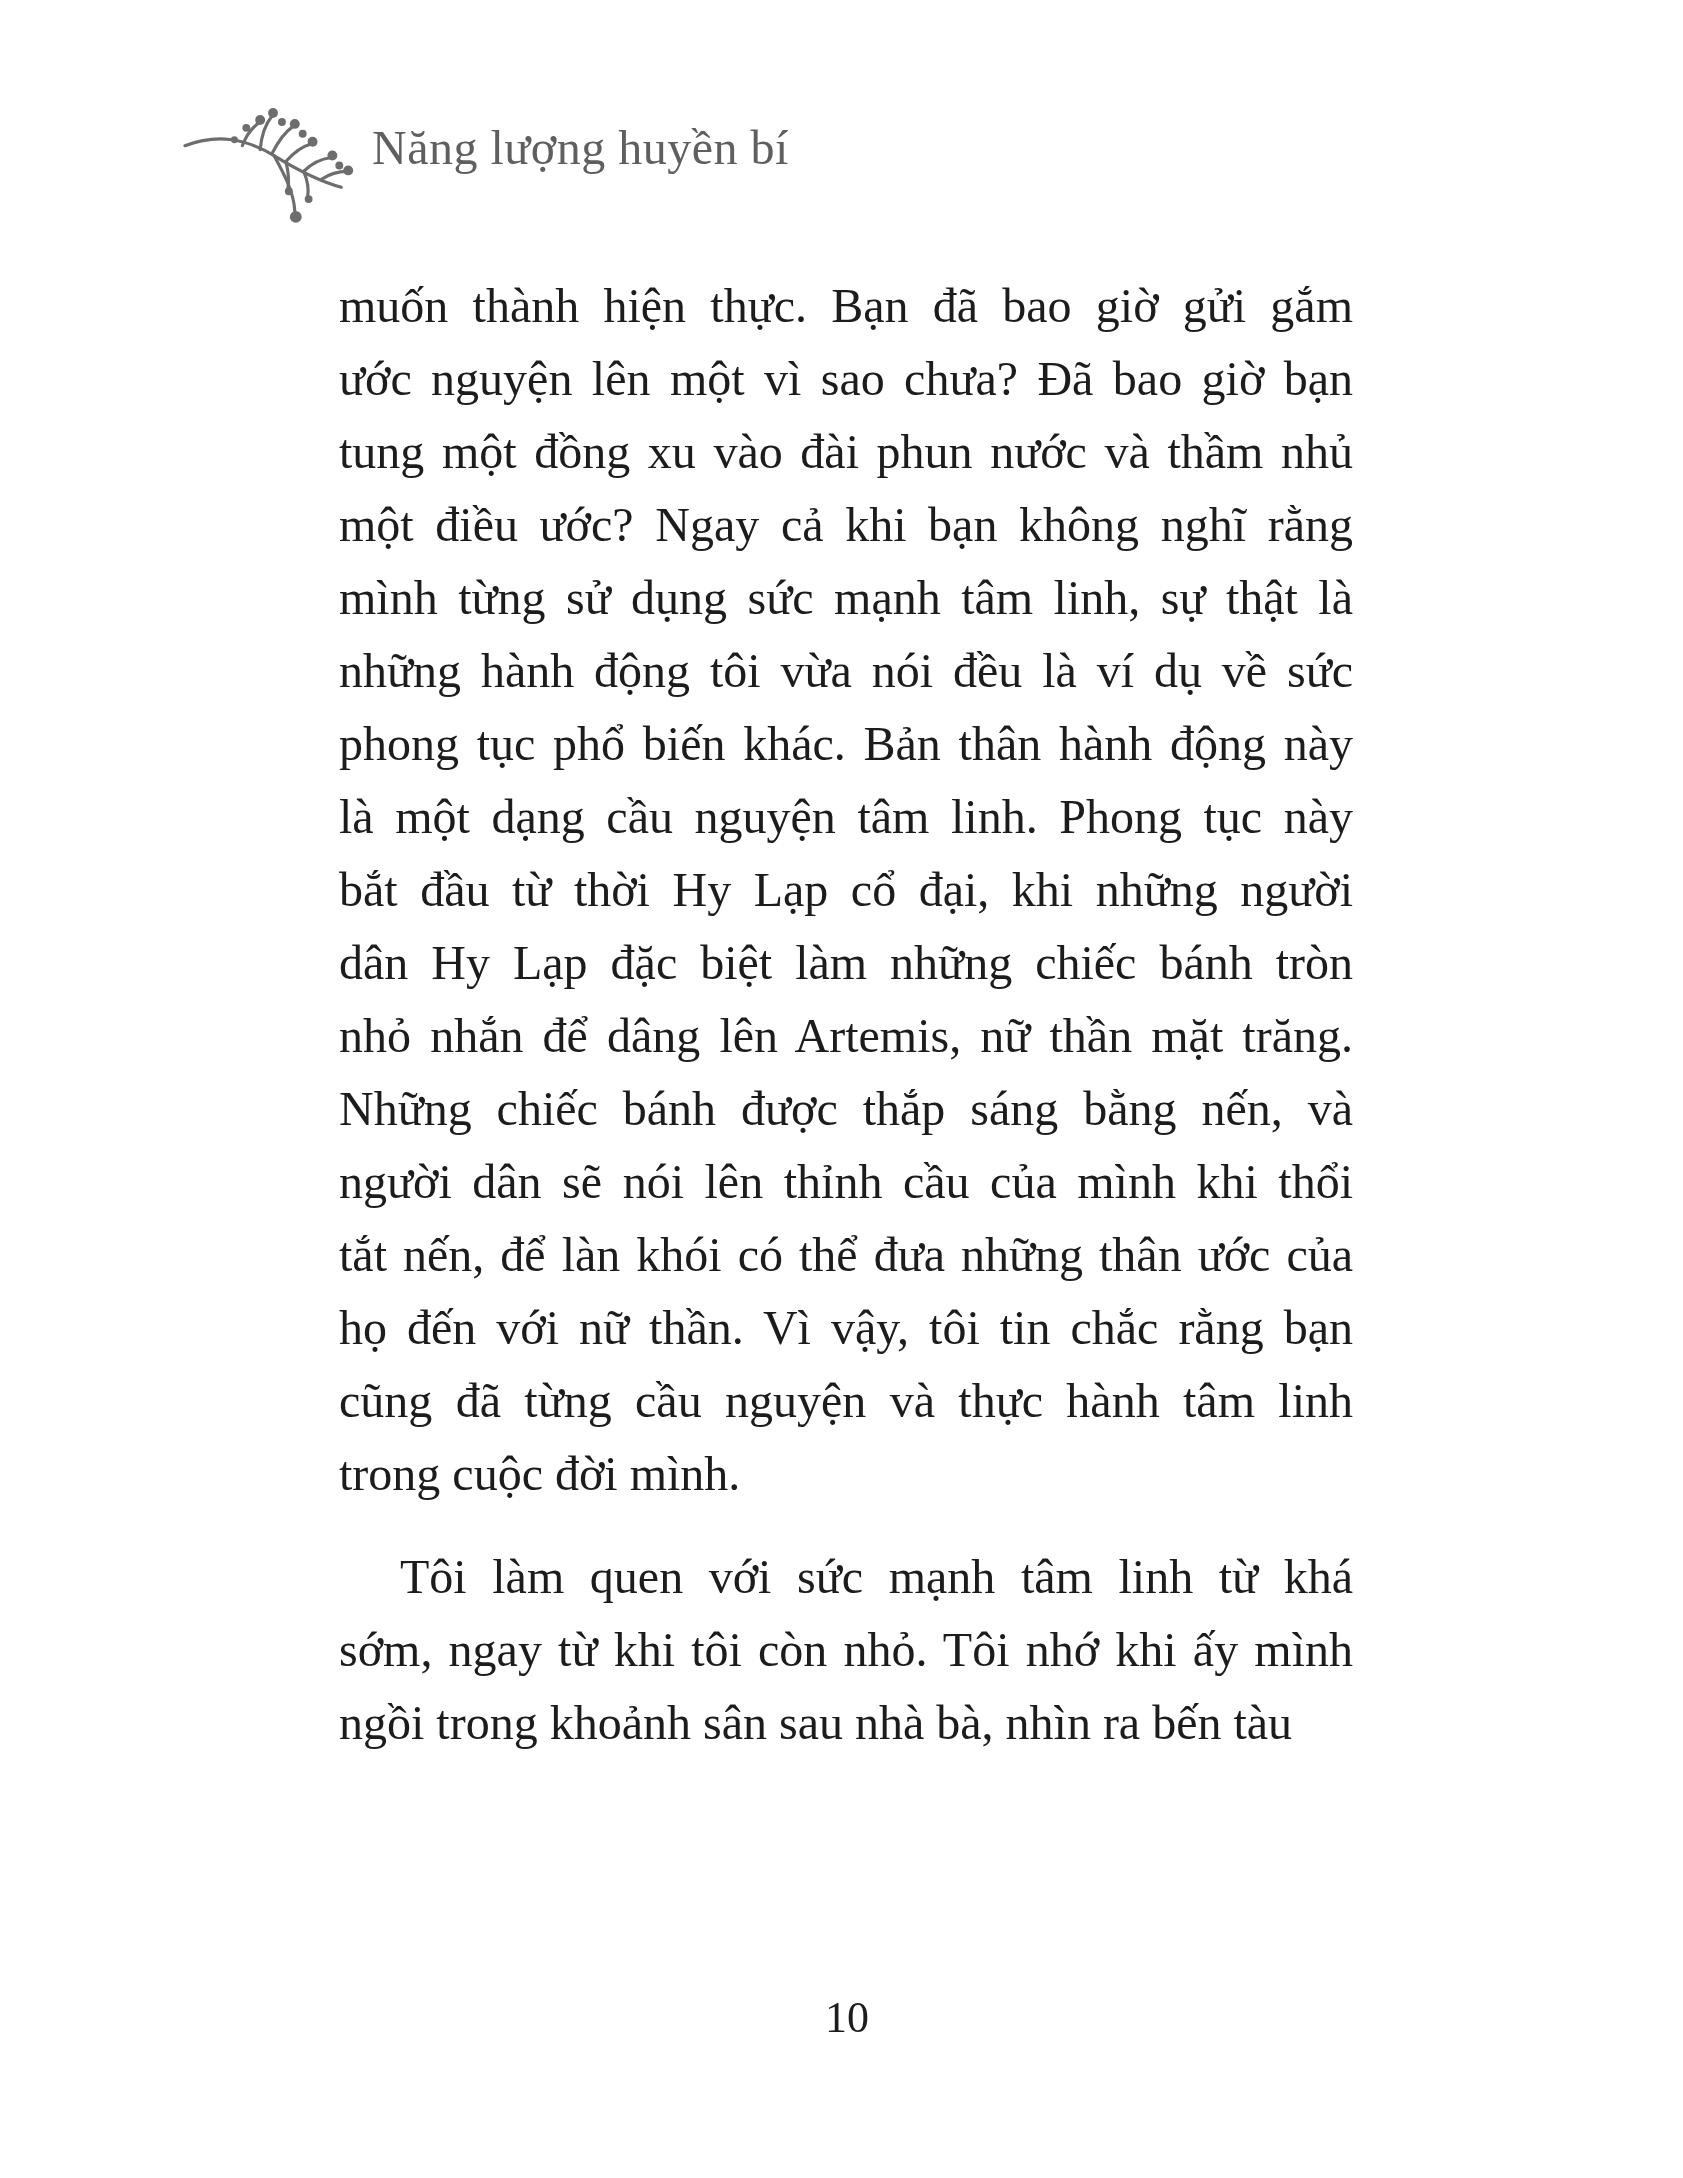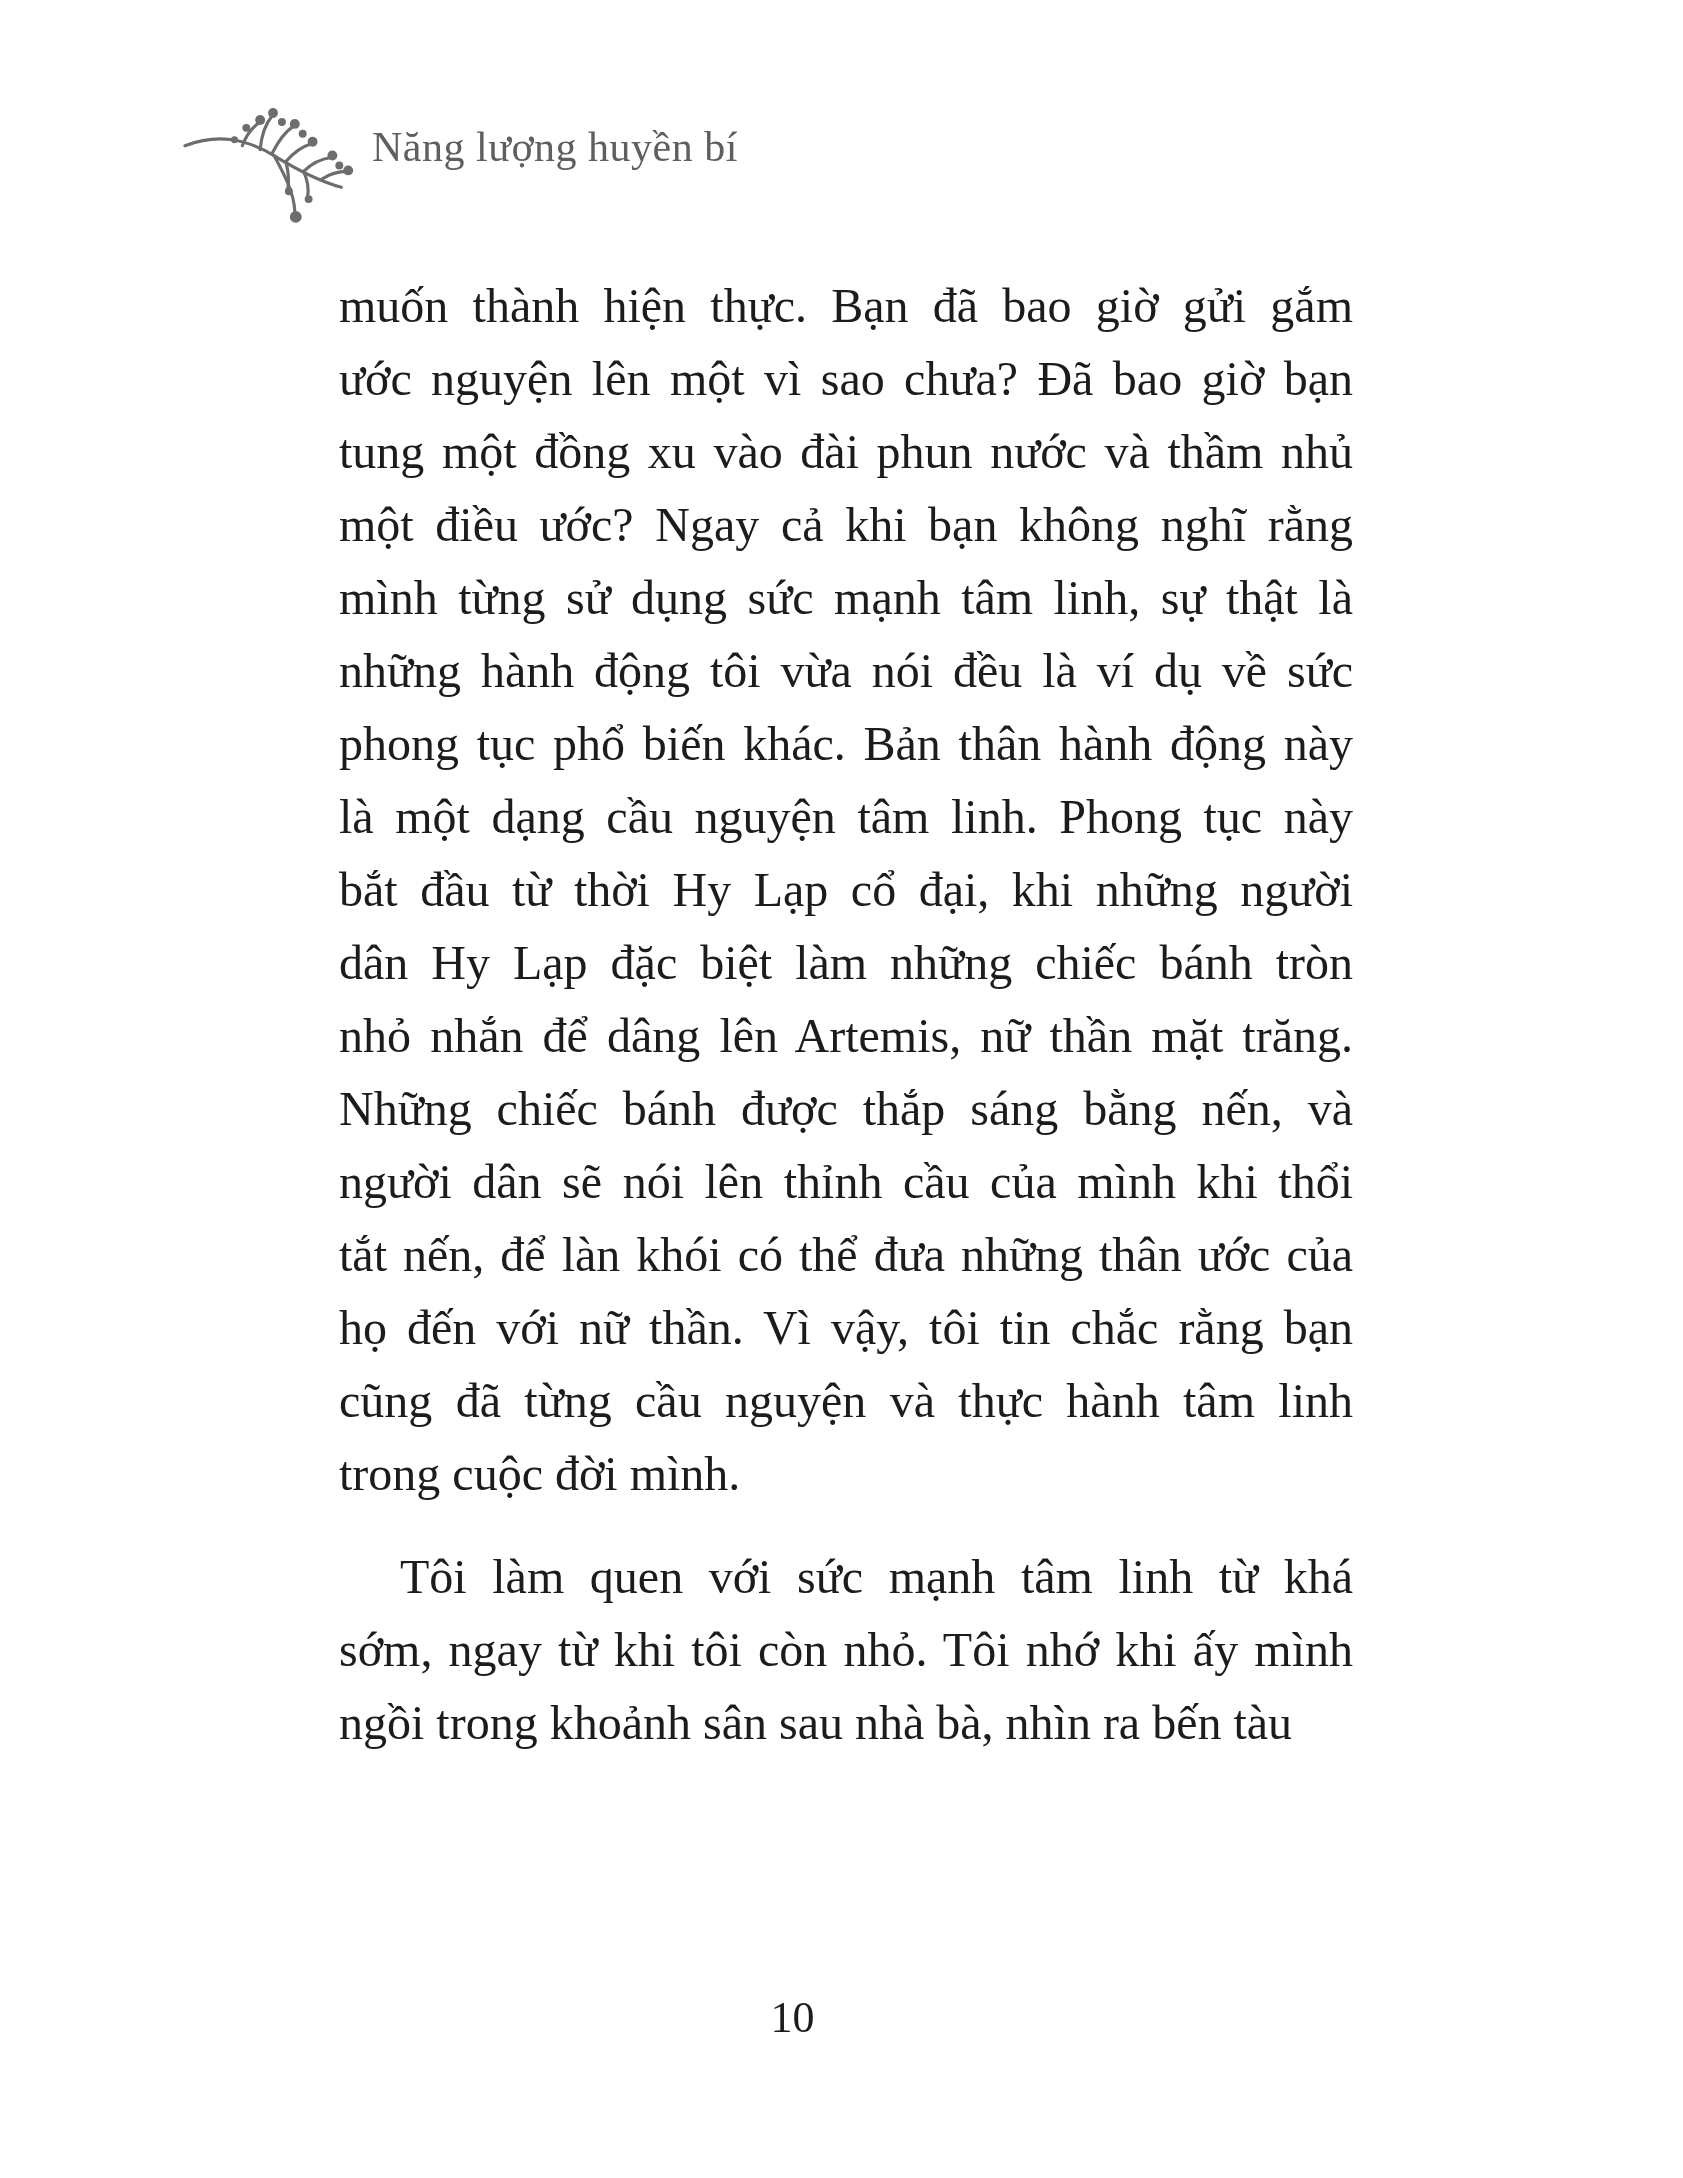--- a/index.html
+++ b/index.html
@@ -8,43 +8,43 @@
     background:var(--bg,#ffffff);
     font-family:"Liberation Serif","DejaVu Serif",serif;
     overflow:hidden;
   }
   .page{position:absolute;inset:0;}
   
   .running-header{position:absolute;left:0;top:0;width:1683px;height:248px;}
   .branch{position:absolute;left:183px;top:94px;width:183px;height:134px;}
   .header-title{
     position:absolute;left:372px;top:117px;
-    font-size:42px;line-height:61px;
+    font-size:48px;line-height:61px;
     color:var(--header,#5f5f5f);
     letter-spacing:0.5px;
     white-space:nowrap;
   }
   
   .body-text{
     position:absolute;left:327px;top:257px;width:1038px;
     font-size:48px;color:var(--ink,#1c1c1c);
   }
   .para{margin:12px;padding:0;}
   .para + .para{margin-top:30px;}
   .line{
     height:73px;line-height:73px;
     text-align:justify;overflow:hidden;
   }
   .line.j{text-align-last:justify;}
   .line.end{text-align-last:left;}
   .line.indent{padding-left:61px;}
   
   .page-number{
-    position:absolute;left:733px;top:1988px;width:119px;
-    text-align:center;font-size:44px;line-height:59px;
+    position:absolute;left:750px;top:1988px;width:119px;
+    text-align:right;font-size:44px;line-height:59px;
     color:var(--ink,#1c1c1c);
   }
 </style>
 </head>
 <body style="--bg: #ffffff; --ink: #1c1c1c; --header: #5f5f5f;">
 
 <div class="page">
 
   <div class="running-header">
     <svg class="branch" viewBox="0 0 185 135" xmlns="http://www.w3.org/2000/svg">

